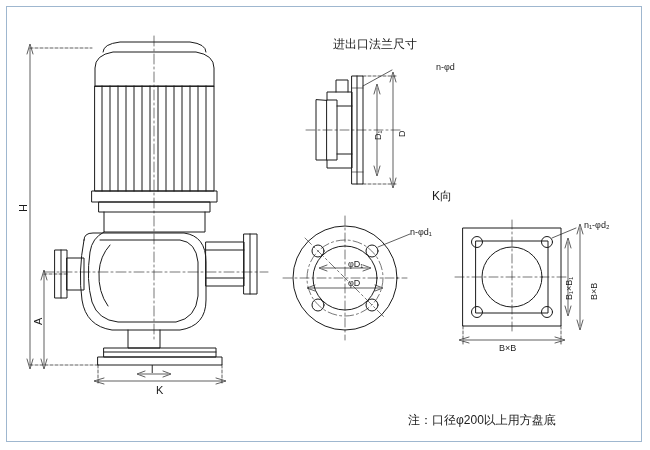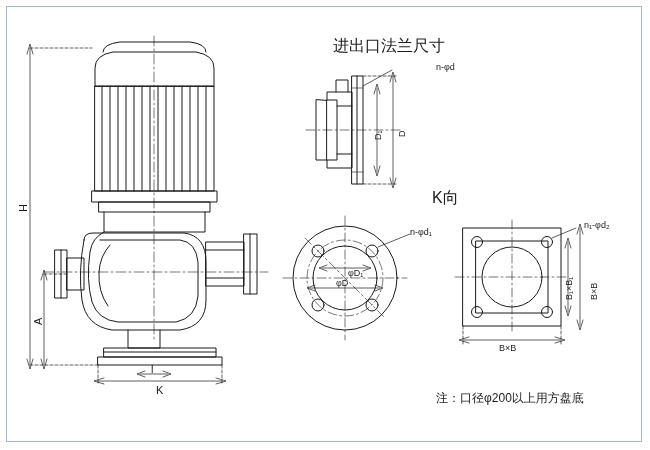--- a/index.html
+++ b/index.html
@@ -37,21 +37,21 @@
     font-size: 9px;
     line-height: 1;
     white-space: nowrap;
   }
   .lbl.big { font-size: 11px; }
   .lbl.note { font-size: 12px; }
   .lbl.rot {
     transform: rotate(-90deg);
     transform-origin: left top;
   }
-  .lbl.title { font-size: 16px; }
+  .lbl.title { font-size: 12px; }
 </style>
 </head>
 <body>
 
 <div id="page">
 
   <div class="frame"></div>
 
   <svg class="drawing" viewBox="0 0 650 450">
     <g fill="none" stroke="#1b1b1b" stroke-width="1" stroke-linejoin="round" stroke-linecap="round">
@@ -249,23 +249,23 @@
   <div class="lbl big rot" style="left:18px; top:212px;">H</div>
   <div class="lbl big rot" style="left:33px; top:325px;">A</div>
   <div class="lbl big" style="left:156px; top:385px;">K</div>
   <div class="lbl big" style="left:151px; top:364px;">l</div>
 
   <div class="lbl" style="left:392px; top:63px;padding-left:44px;">n-φd</div>
   <div class="lbl rot" style="left:374px; top:140px;">D₁</div>
   <div class="lbl rot" style="left:398px; top:137px;">D</div>
 
   <div class="lbl" style="left:410px; top:228px;">n-φd₁</div>
-  <div class="lbl" style="left:331px; top:269px;padding-left:17px;">φD₁</div>
-  <div class="lbl" style="left:336px; top:279px;">φD</div>
+  <div class="lbl" style="left:331px; top:260px;padding-left:17px;">φD₁</div>
+  <div class="lbl" style="left:348px; top:279px;">φD</div>
 
   <div class="lbl" style="left:574px; top:221px;padding-left:10px;">n₁-φd₂</div>
   <div class="lbl rot" style="left:565px; top:300px;">B₁×B₁</div>
   <div class="lbl rot" style="left:590px; top:300px;">B×B</div>
   <div class="lbl" style="left:499px; top:344px;">B×B</div>
 
-  <div class="lbl note" style="left:408px; top:392px;margin-left:28px;">注：口径φ200以上用方盘底</div>
+  <div class="lbl note" style="left:408px; top:414px;">注：口径φ200以上用方盘底</div>
 
 </div>
 
 </body></html>

